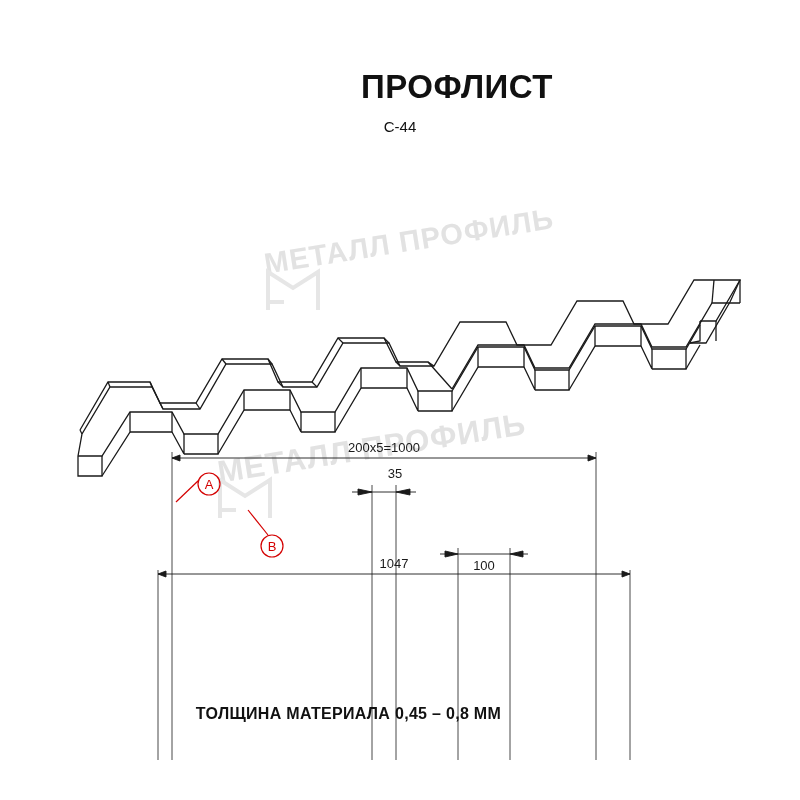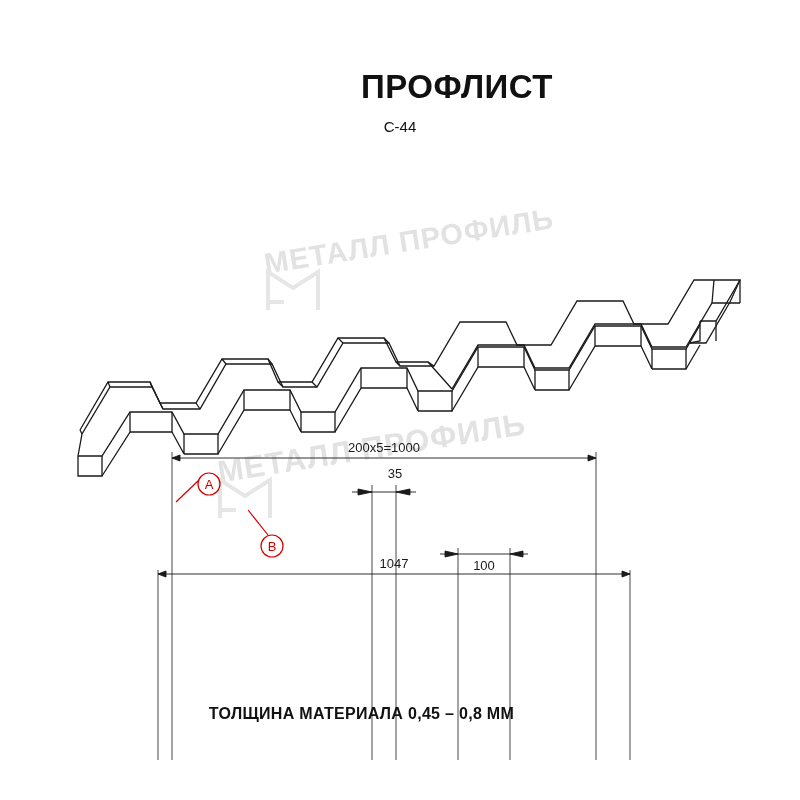--- a/index.html
+++ b/index.html
@@ -44,21 +44,20 @@
   .footer {
     position: absolute;
     top: 705px;
     left: 0;
     width: 697px;
     text-align: center;
     font-size: 16px;
     font-weight: bold;
     letter-spacing: 0.3px;
     color: #111;
-    padding-left: 13px;
   }
   .drawing {
     position: absolute;
     top: 0;
     left: 0;
   }
   .wm {
     position: absolute;
     pointer-events: none;
     color: #e2e2e2;

